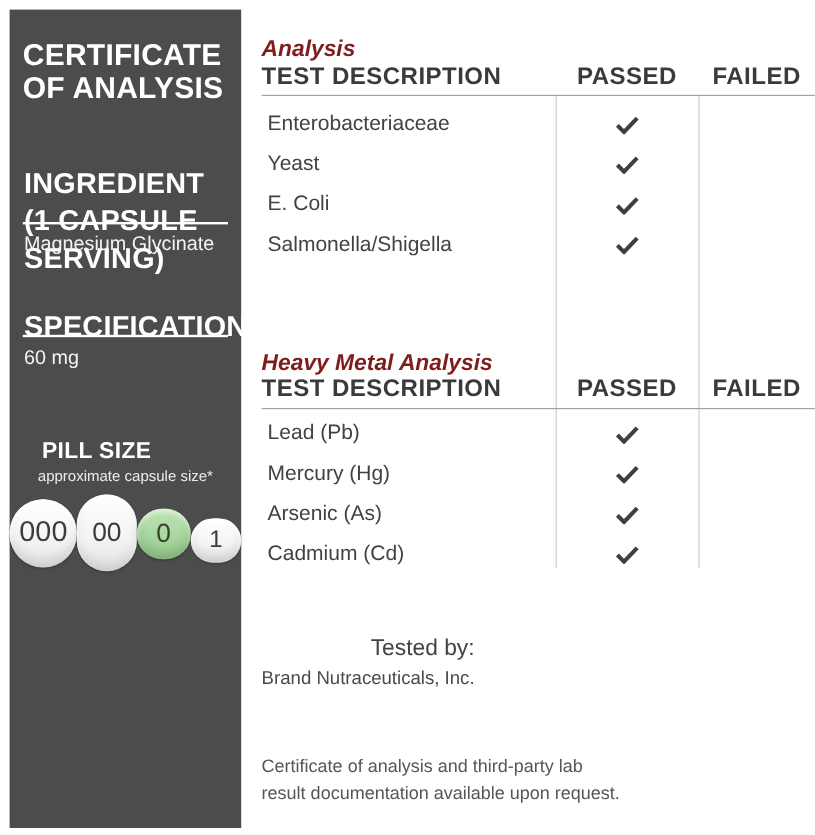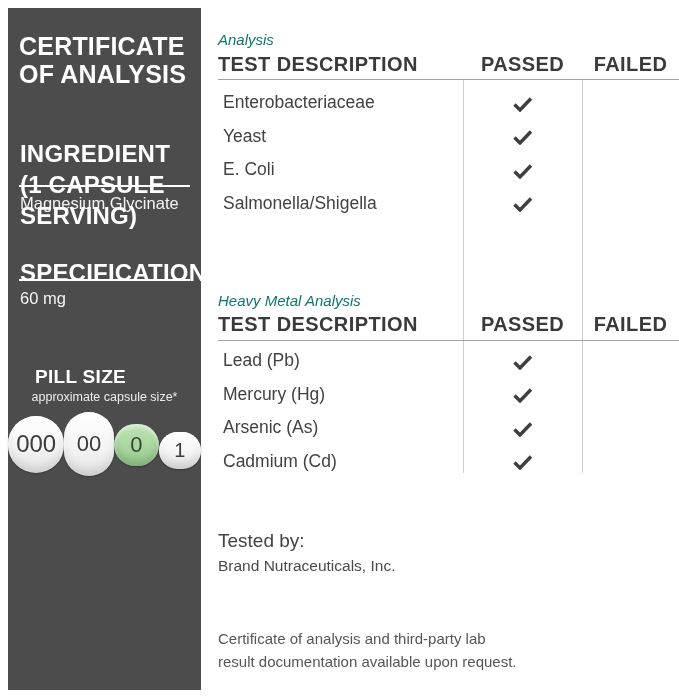--- a/index.html
+++ b/index.html
@@ -62,21 +62,21 @@
     background:linear-gradient(180deg,#bce3b2 0%,#a8d7a0 55%,#94ca8a 100%);
     box-shadow:inset 0 3px 4px rgba(255,255,255,0.55),
                inset 0 -5px 9px rgba(0,0,0,0.14),
                0 1px 2px rgba(0,0,0,0.3);
     color:#37452f;
   }
   .pill-1   { width:105px; height:37px; font-size:20px; }
 
   
   .section-label {
-    position:absolute; left:218px; font-size:15px; font-style:italic; color:#0f766e;
+    position:absolute; left:218px; font-size:19px; font-style:italic; color:#7f1d1d;font-weight:bold;
   }
   .label-analysis { top:31px; }
   .label-heavy    { top:292px; }
 
   .thead {
     position:absolute; left:218px; width:461px;
     display:grid; grid-template-columns:245px 119px 97px;
     font-size:20px; font-weight:bold; color:#3a3a3a; letter-spacing:0.4px;
   }
   .thead-1 { top:53px; }
@@ -96,21 +96,21 @@
   .tbody-2 { top:344px; }
   .trow {
     display:grid; grid-template-columns:245px 119px 97px;
     height:33.5px; align-items:center;
     font-size:17.5px; color:#424242;
   }
   .trow .name { padding-left:5px; }
   .cell-c { text-align:center; }
   .check-icon svg { vertical-align:middle; }
 
-  .tested { position:absolute; left:218px; top:530px; }
+  .tested { position:absolute; left:218px; top:530px;text-align:right; }
   .tested-label { font-size:19px; color:#434343; }
   .tested-value { font-size:15.5px; color:#4a4a4a; margin-top:5px; }
 
   .footnote {
     position:absolute; left:218px; top:627px;
     font-size:15px; line-height:1.55; color:#565656; white-space:pre-line;
   }
 </style>
 </head>
 <body>

